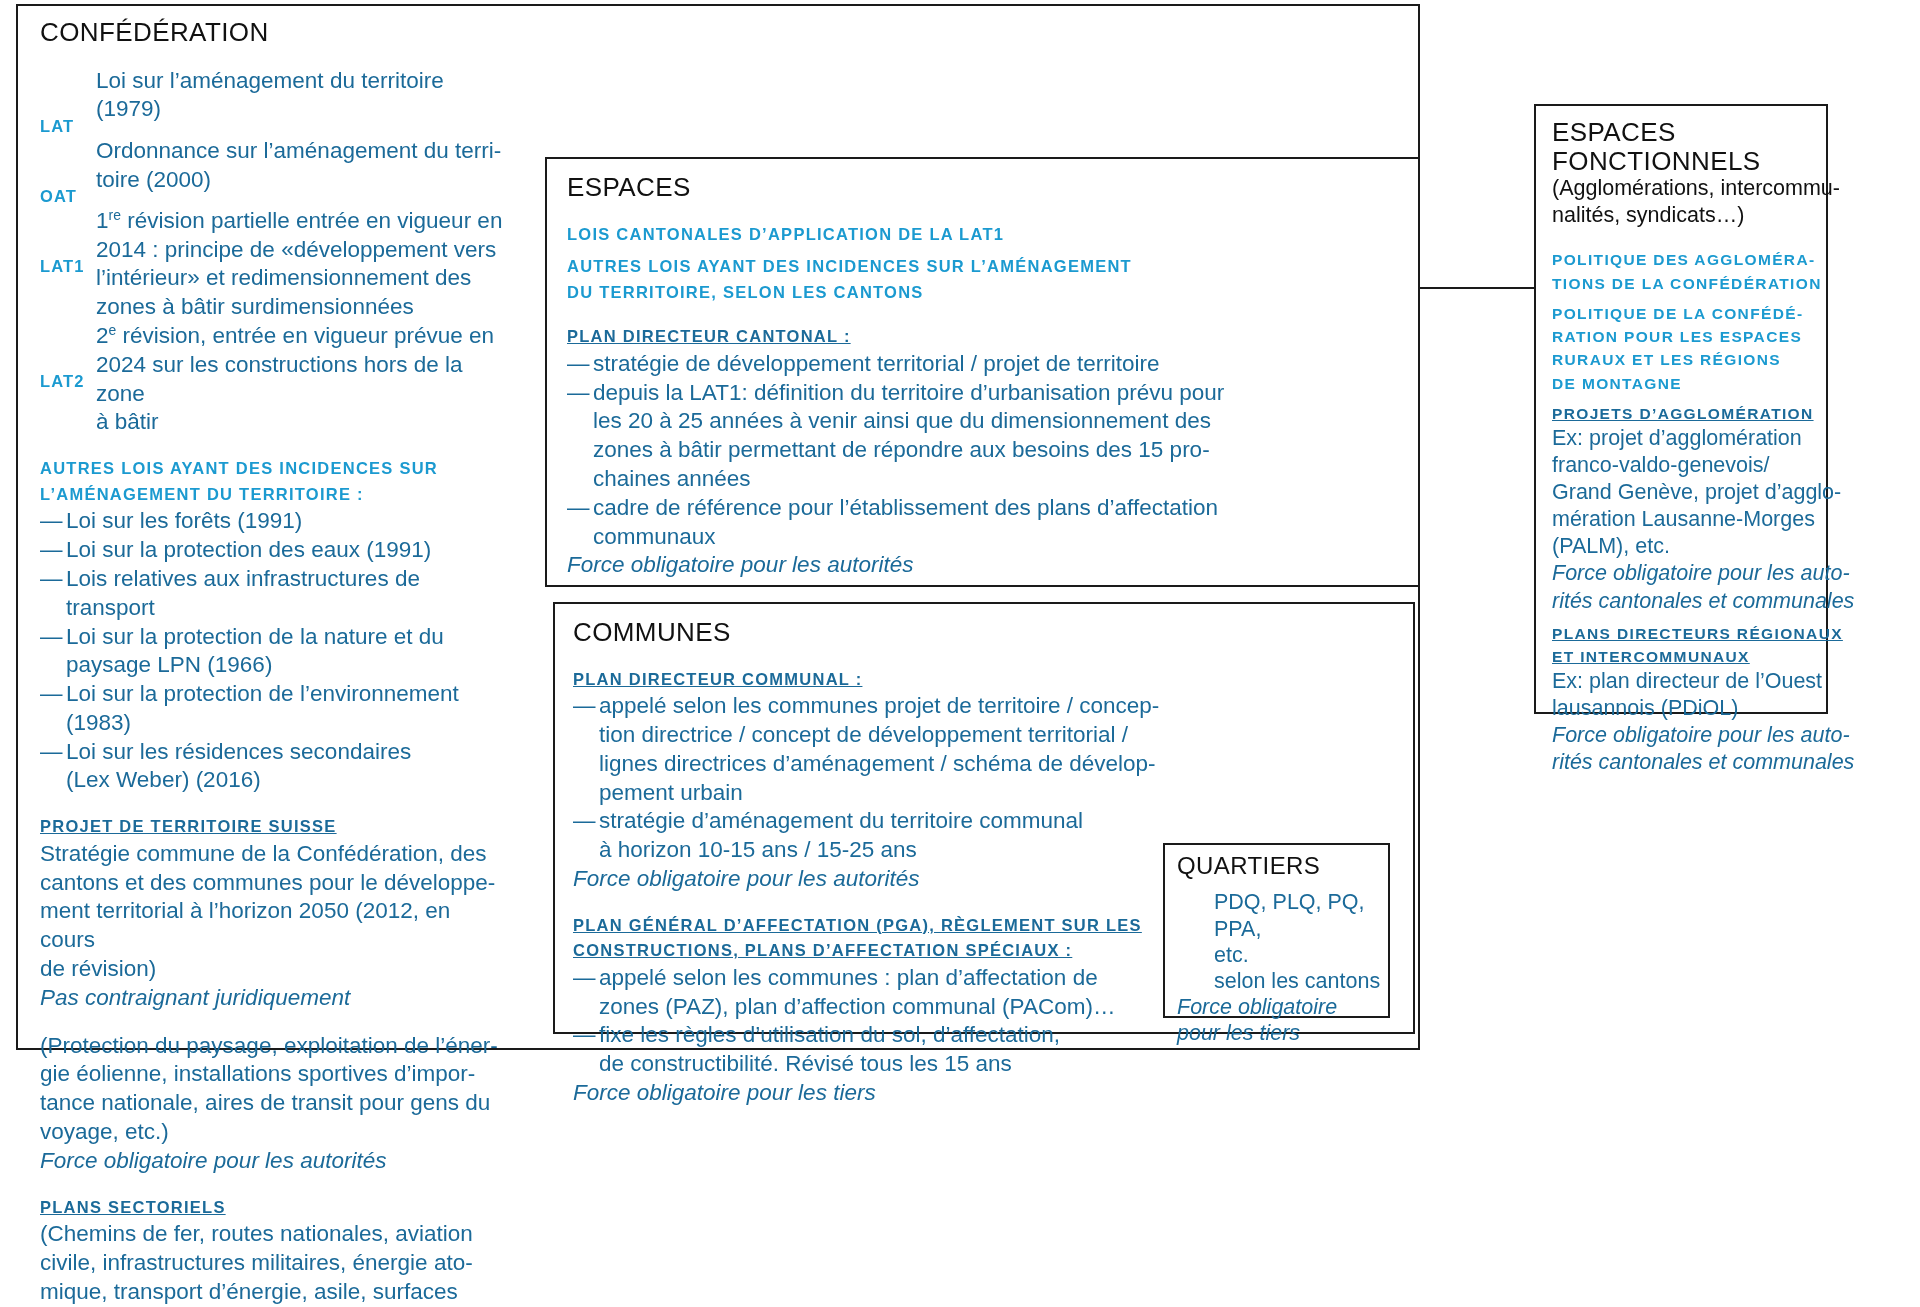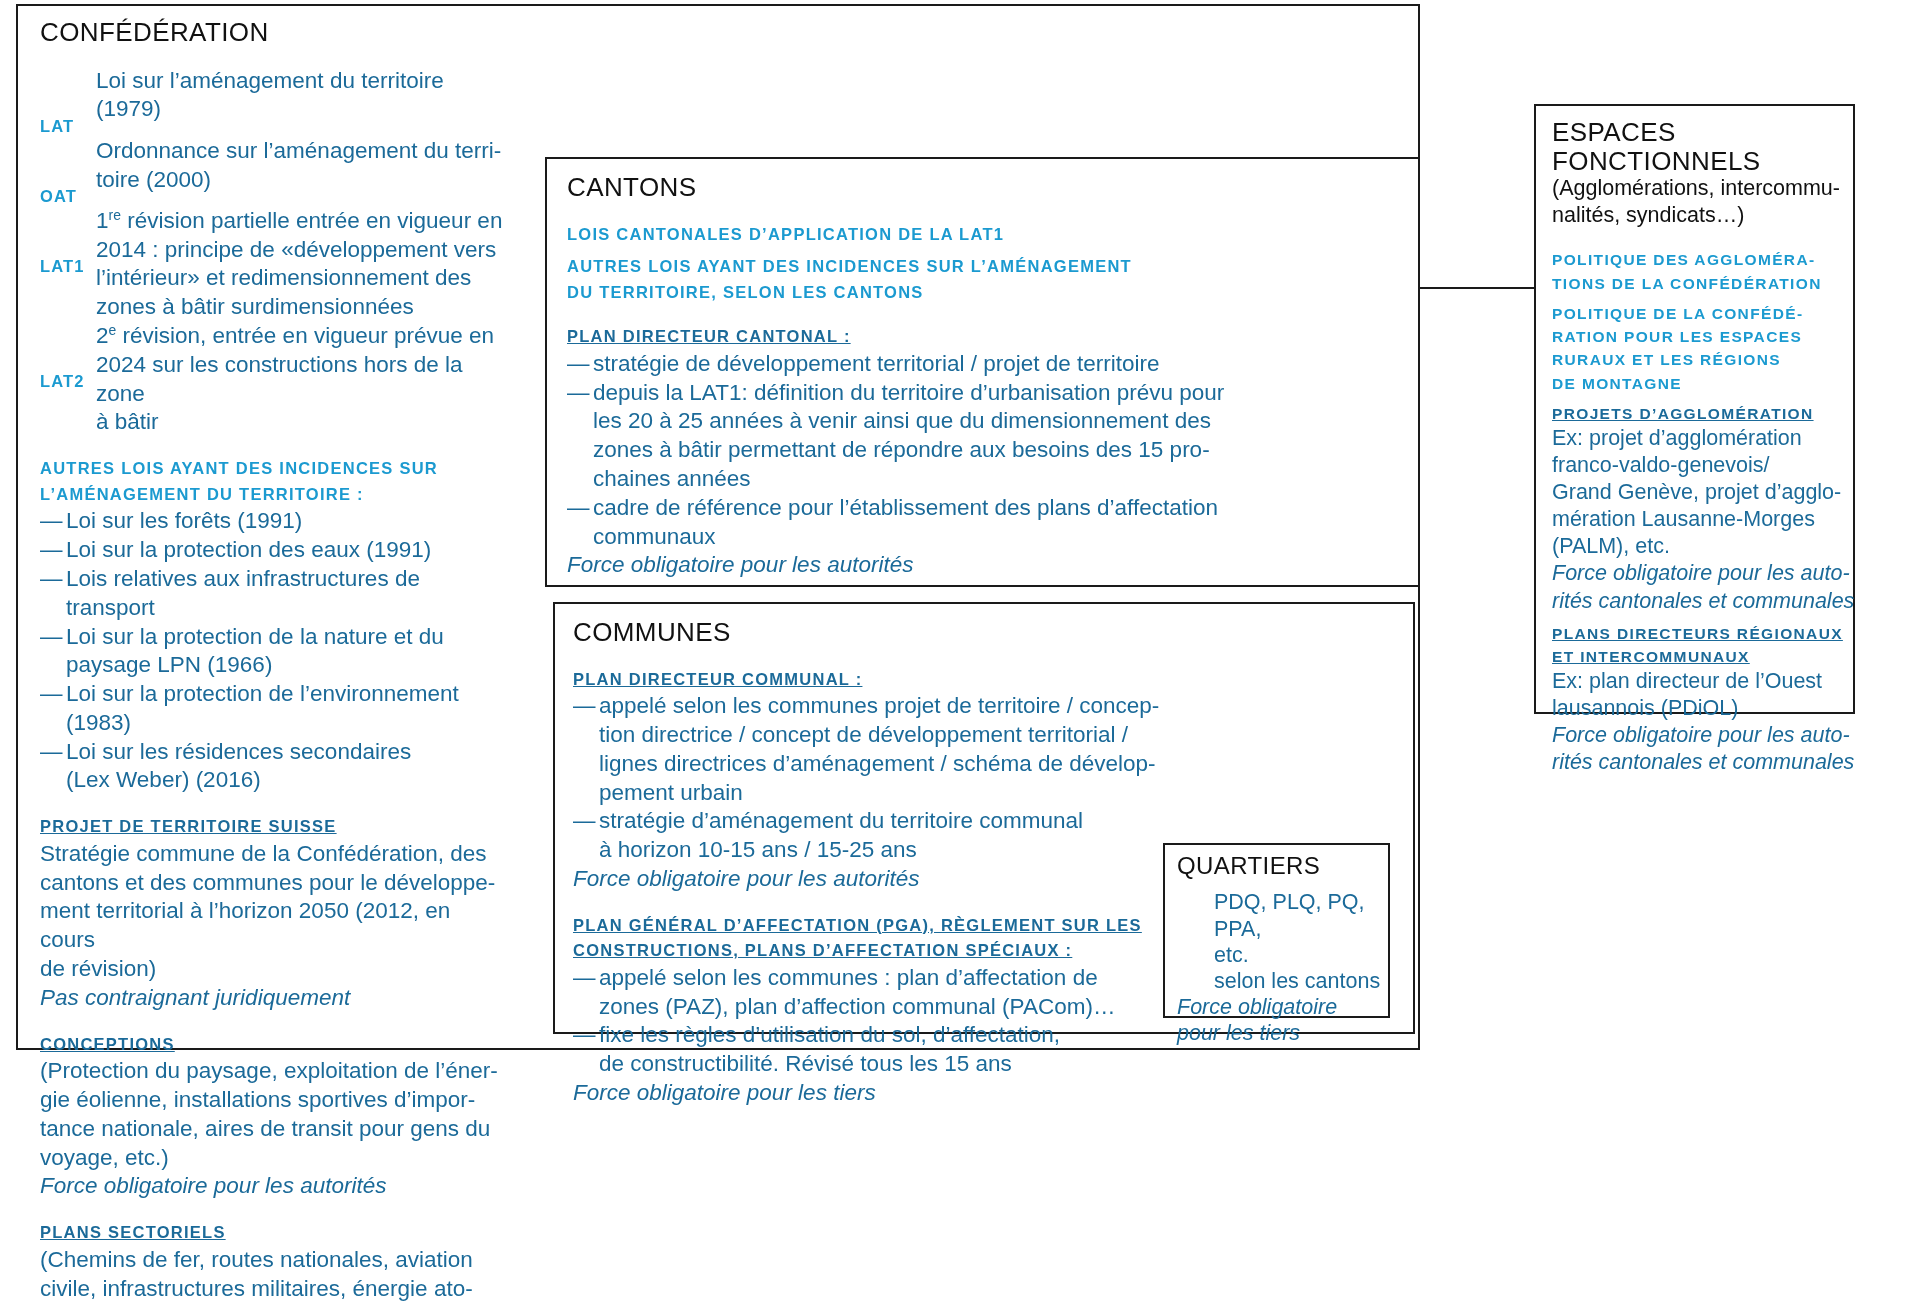--- a/index.html
+++ b/index.html
@@ -78,21 +78,21 @@
 
   
   #cantons{left:545px;top:157px;width:875px;height:430px;}
   #cantons .inner{position:absolute;left:20px;top:14px;width:830px;}
 
   
   #communes{left:553px;top:602px;width:862px;height:432px;}
   #communes .inner{position:absolute;left:18px;top:14px;width:820px;}
 
   
-  #espaces{left:1534px;top:104px;width:321px;height:610px;padding-left:44px;}
+  #espaces{left:1534px;top:104px;width:294px;height:610px;padding-left:44px;}
   #espaces .inner{position:absolute;left:16px;top:12px;width:338px;}
   #espaces .box-title{margin-bottom:0;}
   #espaces .body{font-size:21.5px;line-height:1.26;}
   #espaces .ital{font-size:21.5px;line-height:1.26;}
   #espaces .kicker{font-size:15.5px;letter-spacing:1.35px;line-height:1.5;}
   #espaces .kicker-dark{font-size:15.5px;letter-spacing:1.35px;line-height:1.5;}
 
   
   #quartiers{left:1163px;top:843px;width:227px;height:175px;}
   #quartiers .inner{position:absolute;left:12px;top:8px;width:205px;}
@@ -160,35 +160,34 @@
       </div>
 
     <div class="gap"></div>
 
     <div class="kicker-dark">PROJET DE TERRITOIRE SUISSE</div>
     <div class="body">Stratégie commune de la Confédération, des<br>cantons et des communes pour le développe-<br>ment territorial à l’horizon 2050 (2012, en cours<br>de révision)</div>
     <div class="ital">Pas contraignant juridiquement</div>
 
     <div class="gap"></div>
 
-    <div class="kicker-dark">CONCEPTIONS</div>
     <div class="body">(Protection du paysage, exploitation de l’éner-<br>gie éolienne, installations sportives d’impor-<br>tance nationale, aires de transit pour gens du<br>voyage, etc.)</div>
     <div class="ital">Force obligatoire pour les autorités</div>
 
     <div class="gap"></div>
 
     <div class="kicker-dark">PLANS SECTORIELS</div>
     <div class="body">(Chemins de fer, routes nationales, aviation<br>civile, infrastructures militaires, énergie ato-<br>mique, transport d’énergie, asile, surfaces<br>d’assolement, etc.)</div>
 
   </div>
 </div>
 
 <div class="box" id="cantons">
   <div class="inner">
-    <div class="box-title">CANTONS</div>
+    <div class="box-title">ESPACES</div>
 
     <div class="kicker">LOIS CANTONALES D’APPLICATION DE LA LAT1</div>
     <div class="gap-s"></div>
     <div class="kicker">AUTRES LOIS AYANT DES INCIDENCES SUR L’AMÉNAGEMENT<br>DU TERRITOIRE, SELON LES CANTONS</div>
     <div class="gap"></div>
     <div class="kicker-dark">PLAN DIRECTEUR CANTONAL :</div>
     <div class="dashline">
         <div class="dash body">—</div>
         <div class="dashbody body">stratégie de développement territorial / projet de territoire</div>
       </div>

